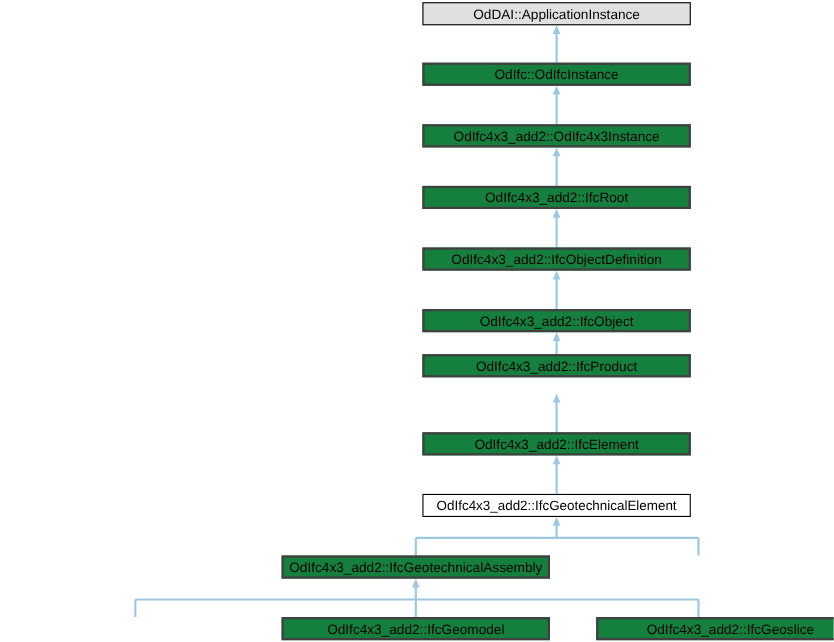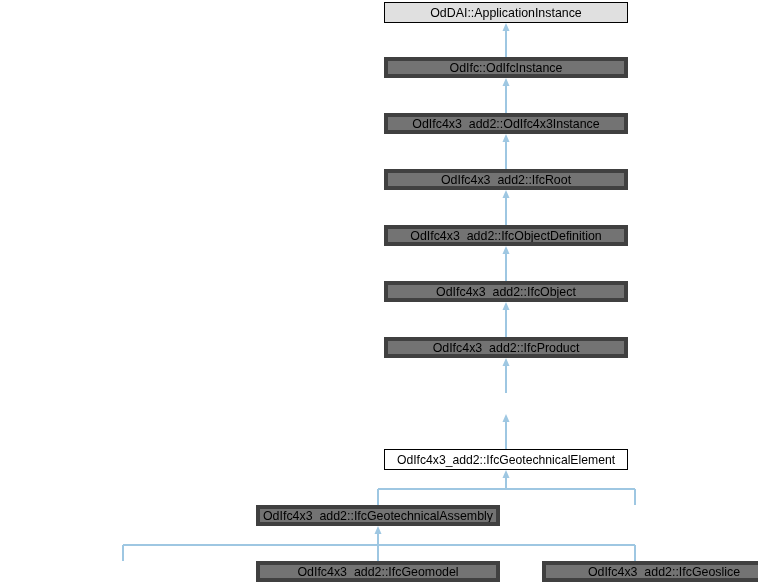--- a/index.html
+++ b/index.html
@@ -9,22 +9,22 @@
     height: 584px;
     background: #ffffff;
     font-family: "Liberation Sans", sans-serif;
     overflow: hidden;
   }
   .node {
     position: absolute;
     height: 21px;
     width: 244px;
     box-sizing: border-box;
-    background: #737373;
-    border: 4px solid #404040;
+    background: #15803d;
+    border: 2px solid #404040;
     color: #000000;
     font-size: 12.4px;
     display: flex;
     align-items: center;
     justify-content: center;
     white-space: nowrap;
     overflow: hidden;
     cursor: pointer;
   }
   .node.external {
@@ -111,22 +111,23 @@
   <div class="node" style="left:384px; top:57px;">OdIfc::OdIfcInstance</div>
 
   <div class="node" style="left:384px; top:113px;">OdIfc4x3_add2::OdIfc4x3Instance</div>
 
   <div class="node" style="left:384px; top:169px;">OdIfc4x3_add2::IfcRoot</div>
 
   <div class="node" style="left:384px; top:225px;">OdIfc4x3_add2::IfcObjectDefinition</div>
 
   <div class="node" style="left:384px; top:281px;">OdIfc4x3_add2::IfcObject</div>
 
-  <div class="node" style="left:384px; top:337px;">OdIfc4x3_add2::IfcProduct</div>
+  <div class="node" style="left:384px; top:322px;">OdIfc4x3_add2::IfcProduct</div>
 
+  <div class="node" style="left:384px; top:393px;">OdIfc4x3_add2::IfcElement</div>
 
   <div class="node current" style="left:384px; top:449px;">OdIfc4x3_add2::IfcGeotechnicalElement</div>
 
   <div class="node" style="left:256px; top:505px;">OdIfc4x3_add2::IfcGeotechnicalAssembly</div>
 
 
 
   <div class="node" style="left:256px; top:561px;">OdIfc4x3_add2::IfcGeomodel</div>
 
   <div class="node" style="left:542px; top:561px;">OdIfc4x3_add2::IfcGeoslice</div>

